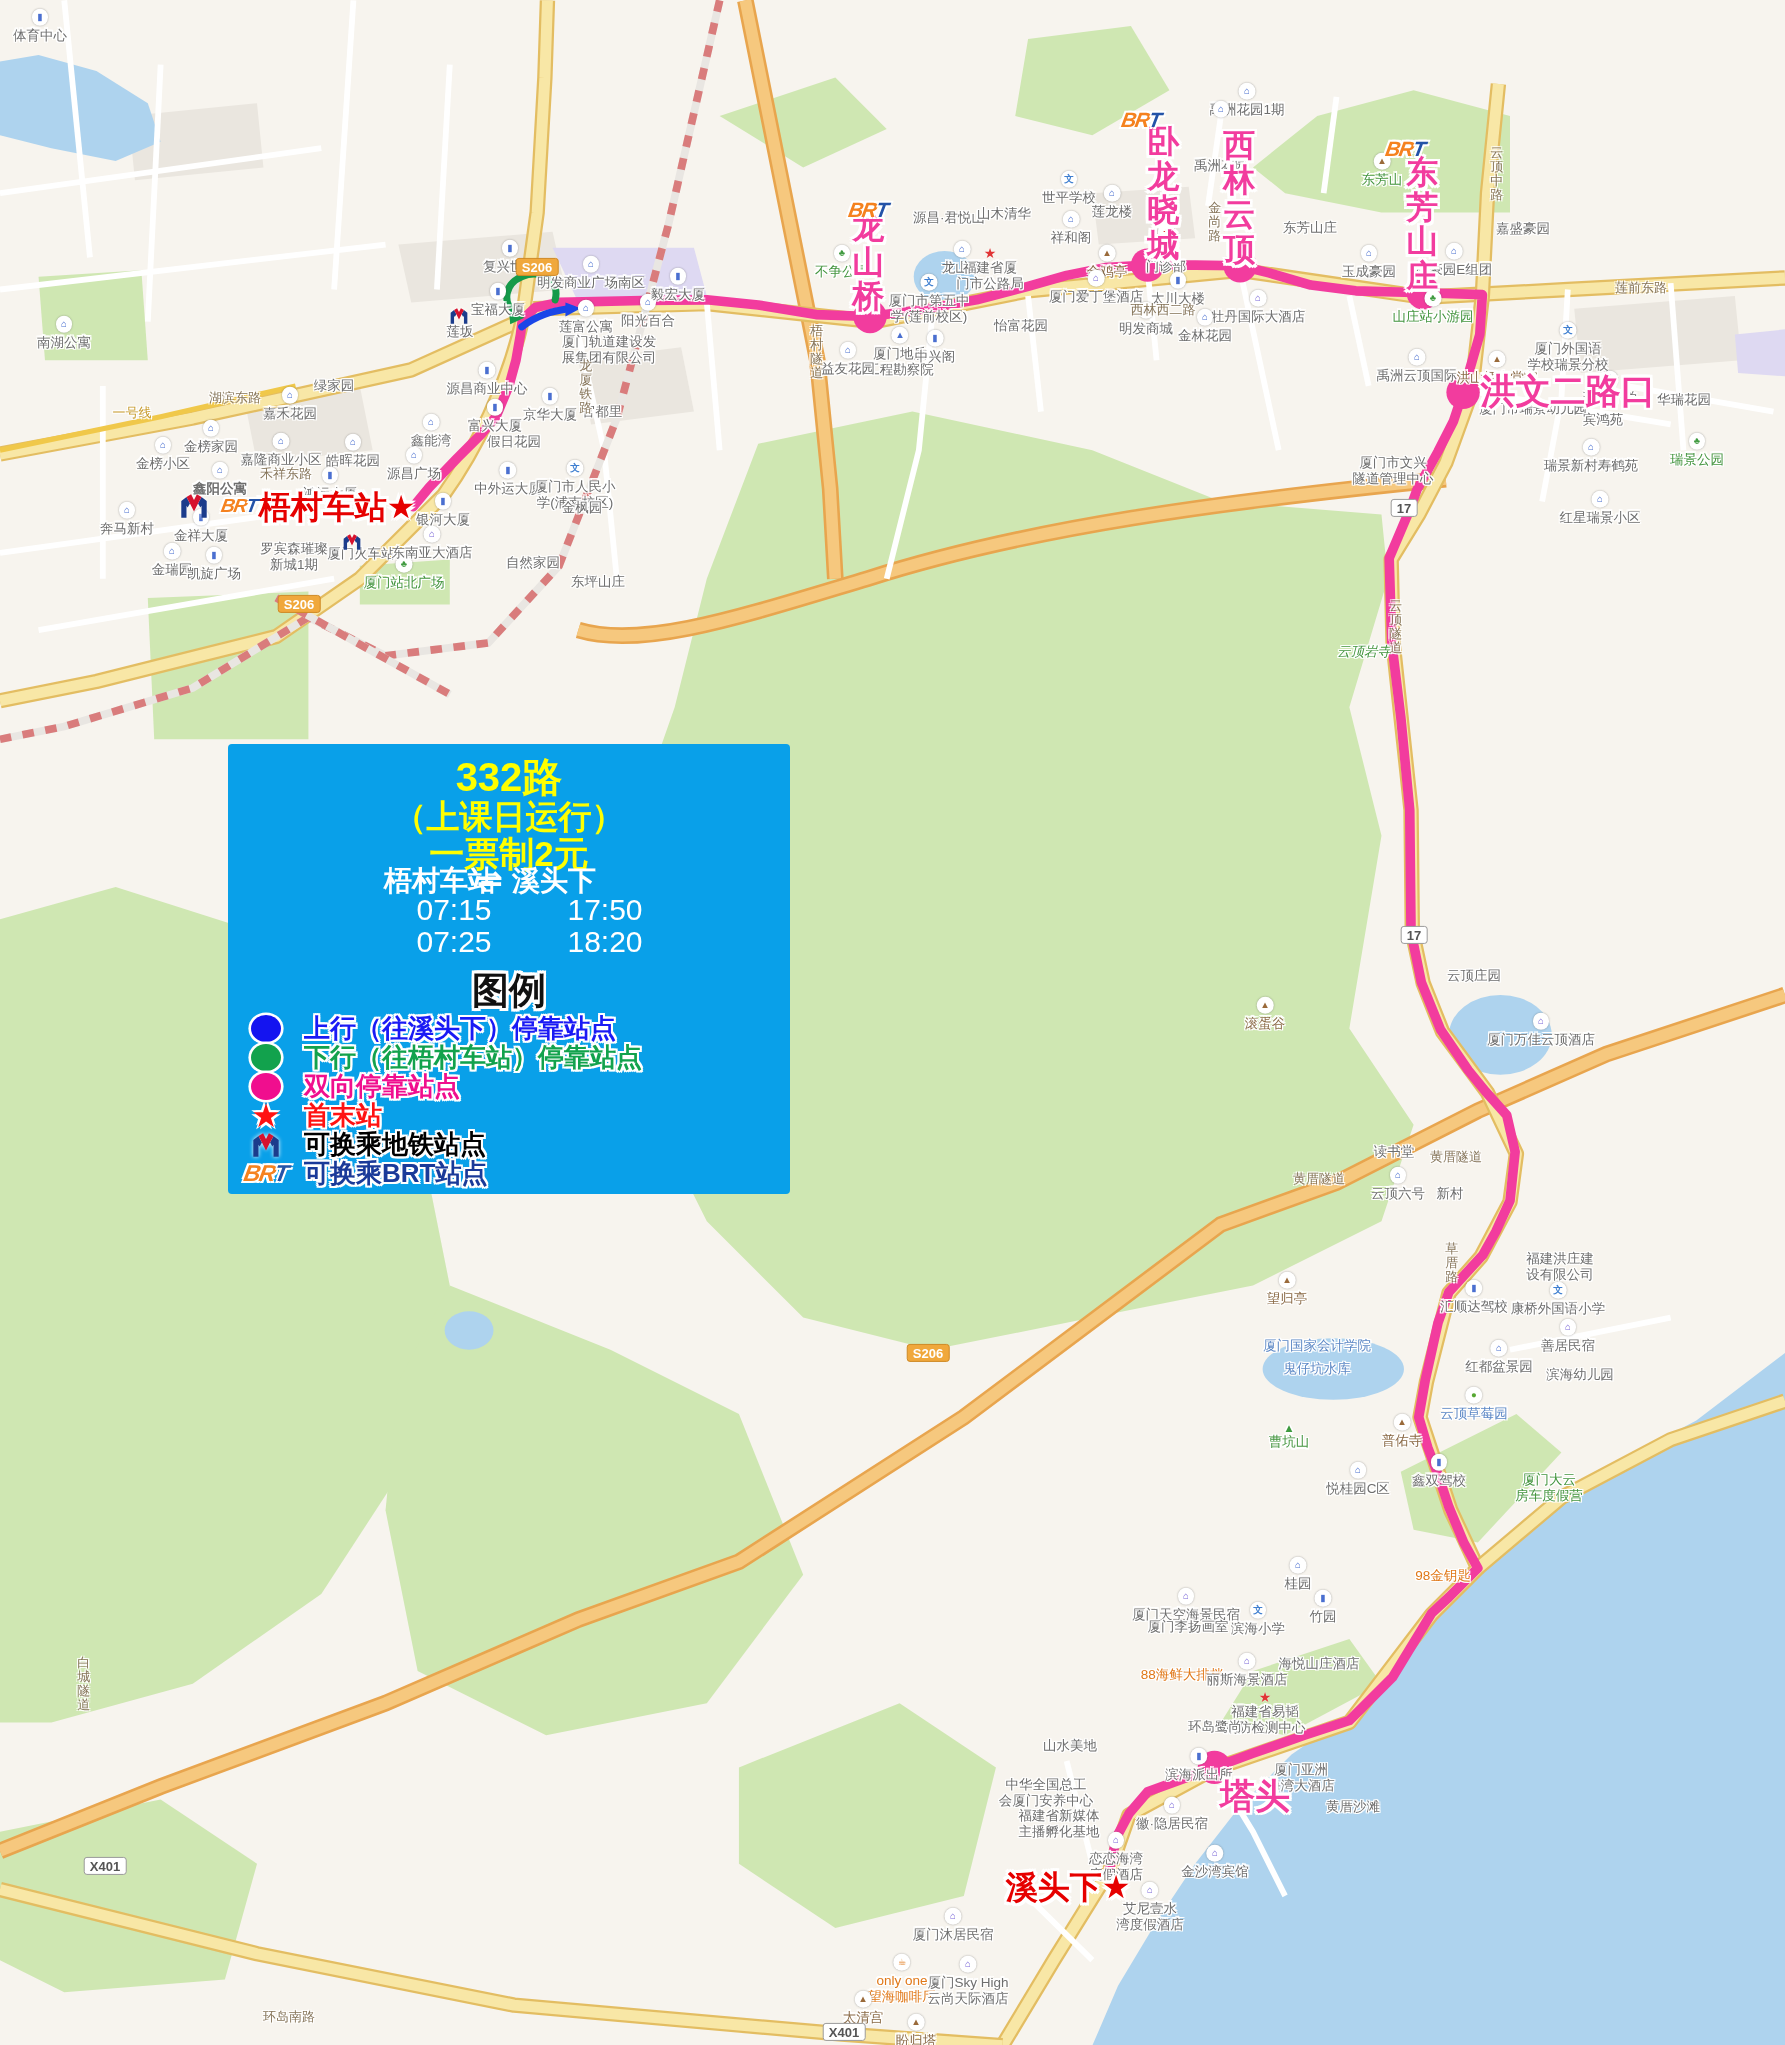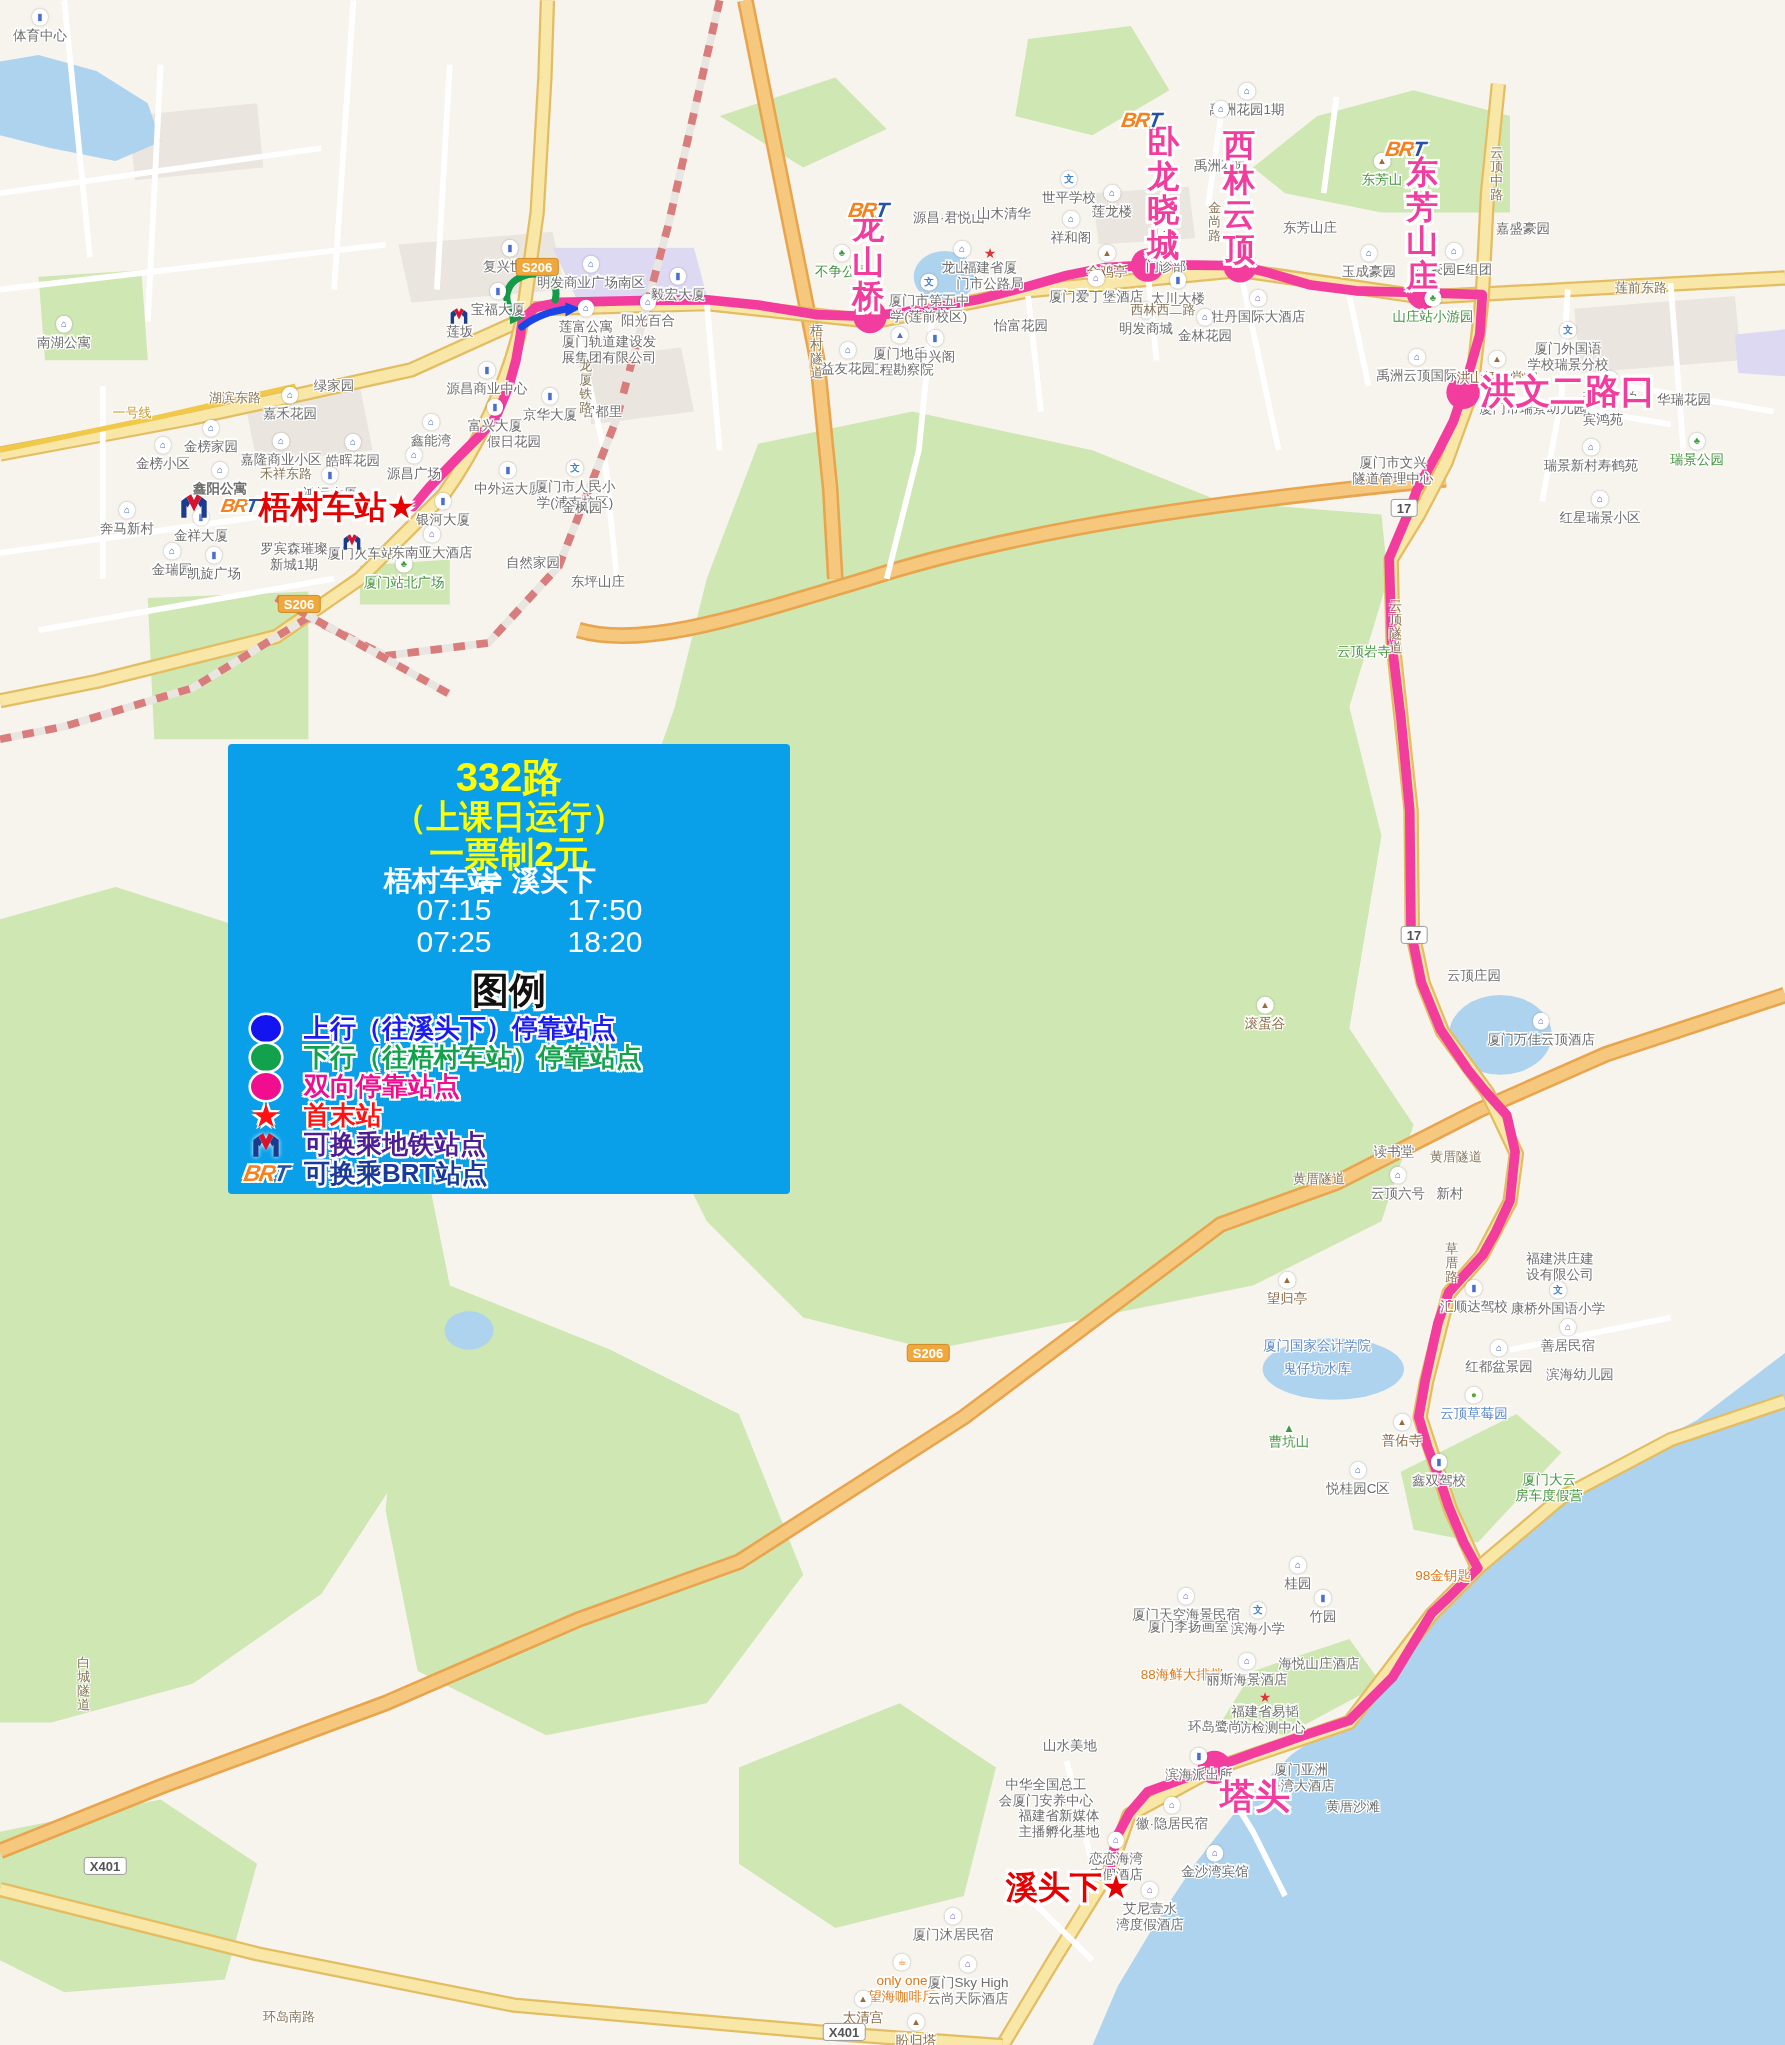--- a/index.html
+++ b/index.html
@@ -238,21 +238,21 @@
 学校瑞景分校</span></div>
       <div class="lbl" style="left: 1610px; top: 388px;"><span class="ic" style="color: rgb(63, 127, 208);">文</span><span style="display: block;">瑞景小学</span></div>
       <div class="lbl" style="left: 1533px; top: 409px;"><span style="display: block;">厦门市瑞景幼儿园</span></div>
       <div class="lbl" style="left: 1603px; top: 420px;"><span style="display: block;">宾鸿苑</span></div>
       <div class="lbl" style="left: 1591px; top: 456px;"><span class="ic" style="color: rgb(74, 111, 208);">⌂</span><span style="display: block;">瑞景新村寿鹤苑</span></div>
       <div class="lbl" style="left: 1684px; top: 400px;"><span style="display: block;">华瑞花园</span></div>
       <div class="lbl gr" style="left: 1697px; top: 450px;"><span class="ic" style="color: rgb(63, 154, 63);">♣</span><span style="display: block;">瑞景公园</span></div>
       <div class="lbl" style="left: 1600px; top: 508px;"><span class="ic" style="color: rgb(74, 111, 208);">⌂</span><span style="display: block;">红星瑞景小区</span></div>
       <div class="lbl" style="left: 1393px; top: 471px;"><span style="display: block;">厦门市文兴
 隧道管理中心</span></div>
-      <div class="lbl gr" style="left: 1364px; top: 652px;"><span style="display: block;">云顶岩寺</span></div>
+      <div class="lbl gr" style="left: 1364px; top: 652px;"><span style="display: block; font-style: italic;">云顶岩寺</span></div>
       <div class="lbl" style="left: 1474px; top: 976px;"><span style="display: block;">云顶庄园</span></div>
       <div class="lbl" style="left: 1541px; top: 1030px;"><span class="ic" style="color: rgb(123, 104, 216);">⌂</span><span style="display: block;">厦门万佳云顶酒店</span></div>
       <div class="lbl br" style="left: 1265px; top: 1014px;"><span class="ic" style="color: rgb(154, 106, 58);">▲</span><span style="display: block;">滚蛋谷</span></div>
       <div class="lbl" style="left: 1394px; top: 1152px;"><span style="display: block;">读书堂</span></div>
       <div class="lbl" style="left: 1398px; top: 1184px;"><span class="ic" style="color: rgb(74, 111, 208);">⌂</span><span style="display: block;">云顶六号</span></div>
       <div class="lbl" style="left: 1450px; top: 1194px;"><span style="display: block;">新村</span></div>
       <div class="lbl br" style="left: 1287px; top: 1289px;"><span class="ic" style="color: rgb(154, 106, 58);">▲</span><span style="display: block;">望归亭</span></div>
       <div class="lbl" style="left: 1474px; top: 1297px;"><span class="ic" style="color: rgb(74, 111, 208);">▮</span><span style="display: block;">汇顺达驾校</span></div>
       <div class="lbl" style="left: 1558px; top: 1299px;"><span class="ic" style="color: rgb(63, 127, 208);">文</span><span style="display: block;">康桥外国语小学</span></div>
       <div class="lbl" style="left: 1560px; top: 1267px;"><span style="display: block;">福建洪庄建
@@ -400,21 +400,21 @@
           <div class="lg-txt" style="color: rgb(255, 18, 18);">首末站</div>
         </div>
         <div class="lg-row">
           <div class="lg-ic" style="filter: drop-shadow(rgb(255, 255, 255) 0px 0px 1.9px);">
             <svg width="30" height="26" viewBox="0 0 100 90">
               <polygon points="6,86 6,28 24,14 36,36 28,50 24,44 24,86" fill="#1b3c8c"></polygon>
               <polygon points="94,86 94,28 76,14 64,36 72,50 76,44 76,86" fill="#1b3c8c"></polygon>
               <polygon points="36,36 24,14 40,4 50,24 60,4 76,14 64,36 50,64" fill="#d6122e"></polygon>
             </svg>
           </div>
-          <div class="lg-txt" style="color: #4c1d95;">可换乘地铁站点</div>
+          <div class="lg-txt" style="color: #000000;">可换乘地铁站点</div>
         </div>
         <div class="lg-row">
           <div class="lg-ic">
             <span class="lg-brt"><b>BR</b><i>T</i></span>
           </div>
           <div class="lg-txt" style="color: rgb(26, 58, 153);">可换乘BRT站点</div>
         </div>
       </div>
   </div>
 </div>

